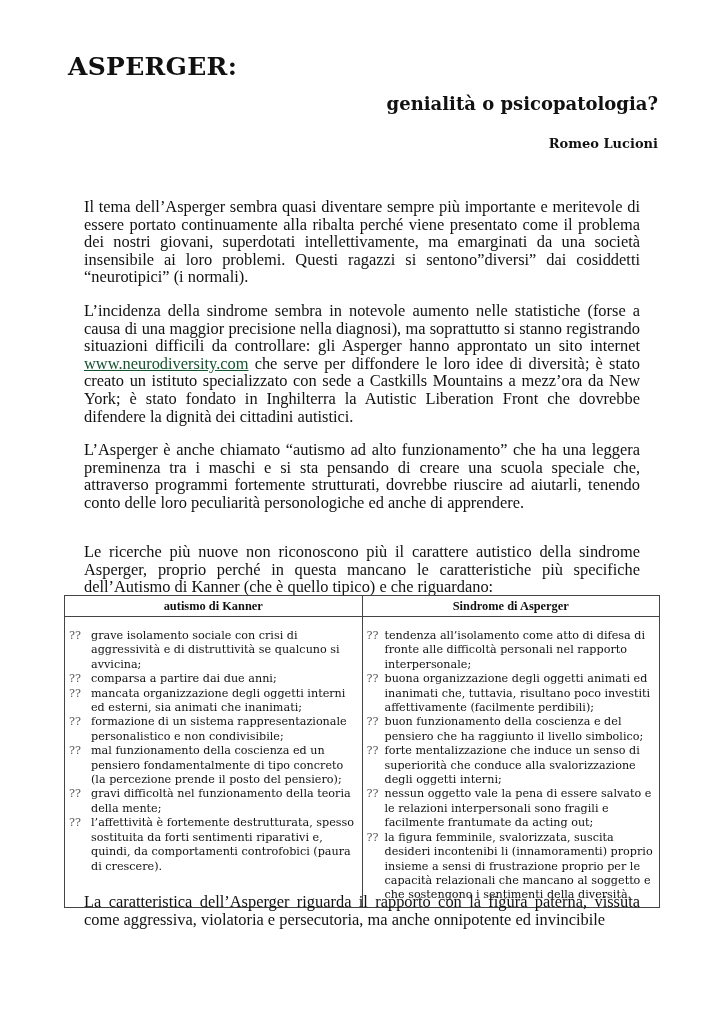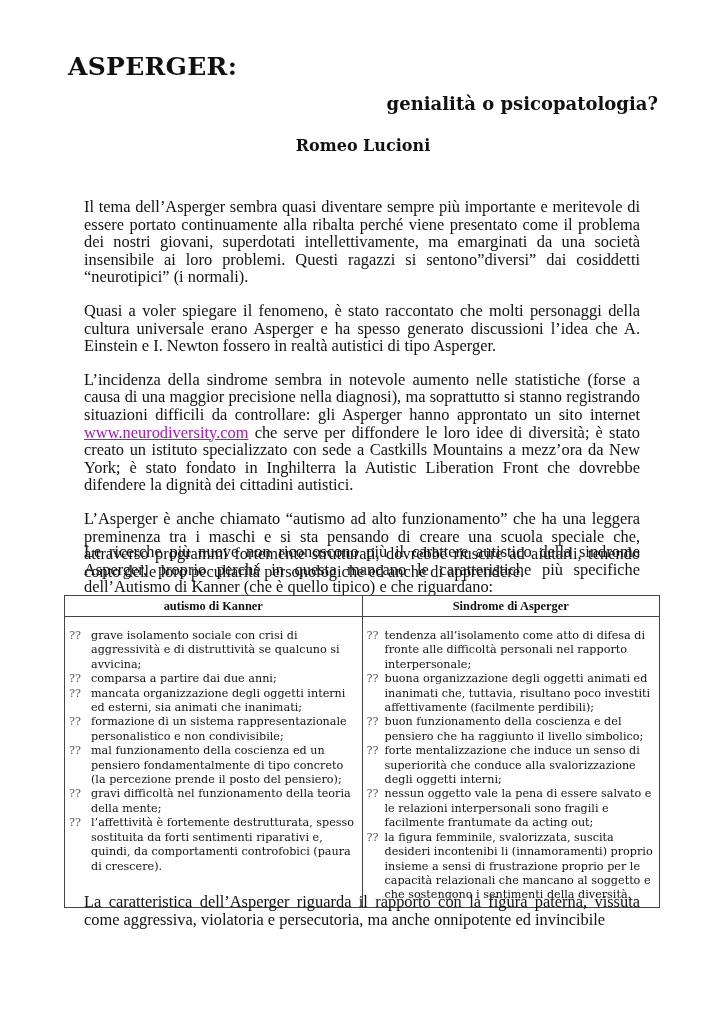--- a/index.html
+++ b/index.html
@@ -2,50 +2,49 @@
 <html><head>
 <meta charset="utf-8">
 <style>
   html, body { margin: 0; padding: 0; background: #ffffff; }
   body { width: 725px; height: 1024px; position: relative; overflow: hidden; color: #111; }
   .page { position: absolute; left: 68px; top: 0; width: 590px; }
   .title { position: absolute; top: 52px; left: 0; width: 590px; text-align: left;
     font-family: "DejaVu Serif", serif; font-weight: bold; font-size: 25px; letter-spacing: 0.3px; }
   .subtitle { position: absolute; top: 93px; left: 0; width: 590px; text-align: right;
     font-family: "DejaVu Serif", serif; font-weight: bold; font-size: 18px; }
-  .author { position: absolute; top: 136px; left: 0; width: 590px; text-align: center;
-    font-family: "DejaVu Serif", serif; font-weight: bold; font-size: 16px; }
+  .author { position: absolute; top: 136px; left: 0; width: 590px; text-align: right;
+    font-family: "DejaVu Serif", serif; font-weight: bold; font-size: 13px; }
   .body-text { position: absolute; left: 0; width: 588px;
     font-family: "Liberation Serif", serif; font-size: 16.4px; line-height: 17.6px;
     text-align: justify; }
   .body-text p { margin: 16px; }
   .p1 { top: 182px; }
   .p5 { top: 527px; }
   .p6 { top: 877px; }
-  a.link { color: #a21caf; text-decoration: underline; }
+  a.link { color: #14532d; text-decoration: underline; }
   table.cmp { position: absolute; top: 595px; left: -4px; width: 596px; border-collapse: collapse;
     font-family: "DejaVu Serif", serif; font-size: 11.2px; line-height: 14.4px; }
   table.cmp th { border: 1px solid #444; font-weight: bold; font-size: 12.4px; padding: 2px 4px 2px 4px; height: 16px; font-family: Liberation Serif, serif; }
   table.cmp td { border: 1px solid #444; vertical-align: top; padding: 12px 4px 4px 4px; width: 50%; }
   ul.items { list-style: none; margin: 0; padding: 0; }
   ul.items li { position: relative; padding-left: 22px; }
   ul.items li .bullet { position: absolute; left: 0; top: 0; color: #555; }
   .right ul.items li { padding-left: 18px; }
 </style>
 </head>
 <body>
 
 <div class="page">
   <div class="title">ASPERGER:</div>
   <div class="subtitle">genialità o psicopatologia?</div>
   <div class="author">Romeo Lucioni</div>
 
   <div class="body-text p1">
     <p>Il tema dell’Asperger sembra quasi diventare sempre più importante e meritevole di essere portato continuamente alla ribalta perché viene presentato come il problema dei nostri giovani, superdotati intellettivamente, ma emarginati da una società insensibile ai loro problemi. Questi ragazzi si sentono”diversi” dai cosiddetti “neurotipici” (i normali).</p>
-    <p>Quasi a voler spiegare il fenomeno, è stato raccontato che molti personaggi della cultura universale erano Asperger e ha spesso generato discussioni l’idea che A. Einstein e I. Newton fossero in realtà autistici di tipo Asperger.</p>
     <p><span>L’incidenza della sindrome sembra in notevole aumento nelle statistiche (forse a causa di una maggior precisione nella diagnosi), ma soprattutto si stanno registrando situazioni difficili da controllare: gli Asperger hanno approntato un sito internet </span><a class="link" href="#">www.neurodiversity.com</a><span> che serve per diffondere le loro idee di diversità; è stato creato un istituto specializzato con sede a Castkills Mountains a mezz’ora da New York; è stato fondato in Inghilterra la Autistic Liberation Front che dovrebbe difendere la dignità dei cittadini autistici.</span></p>
     <p>L’Asperger è anche chiamato “autismo ad alto funzionamento” che ha una leggera preminenza tra i maschi e si sta pensando di creare una scuola speciale che, attraverso programmi fortemente strutturati, dovrebbe riuscire ad aiutarli, tenendo conto delle loro peculiarità personologiche ed anche di apprendere.</p>
   </div>
 
   <div class="body-text p5">
     <p>Le ricerche più nuove non riconoscono più il carattere autistico della sindrome Asperger, proprio perché in questa mancano le caratteristiche più specifiche dell’Autismo di Kanner (che è quello tipico) e che riguardano:</p>
   </div>
 
   <table class="cmp">
     <thead>

